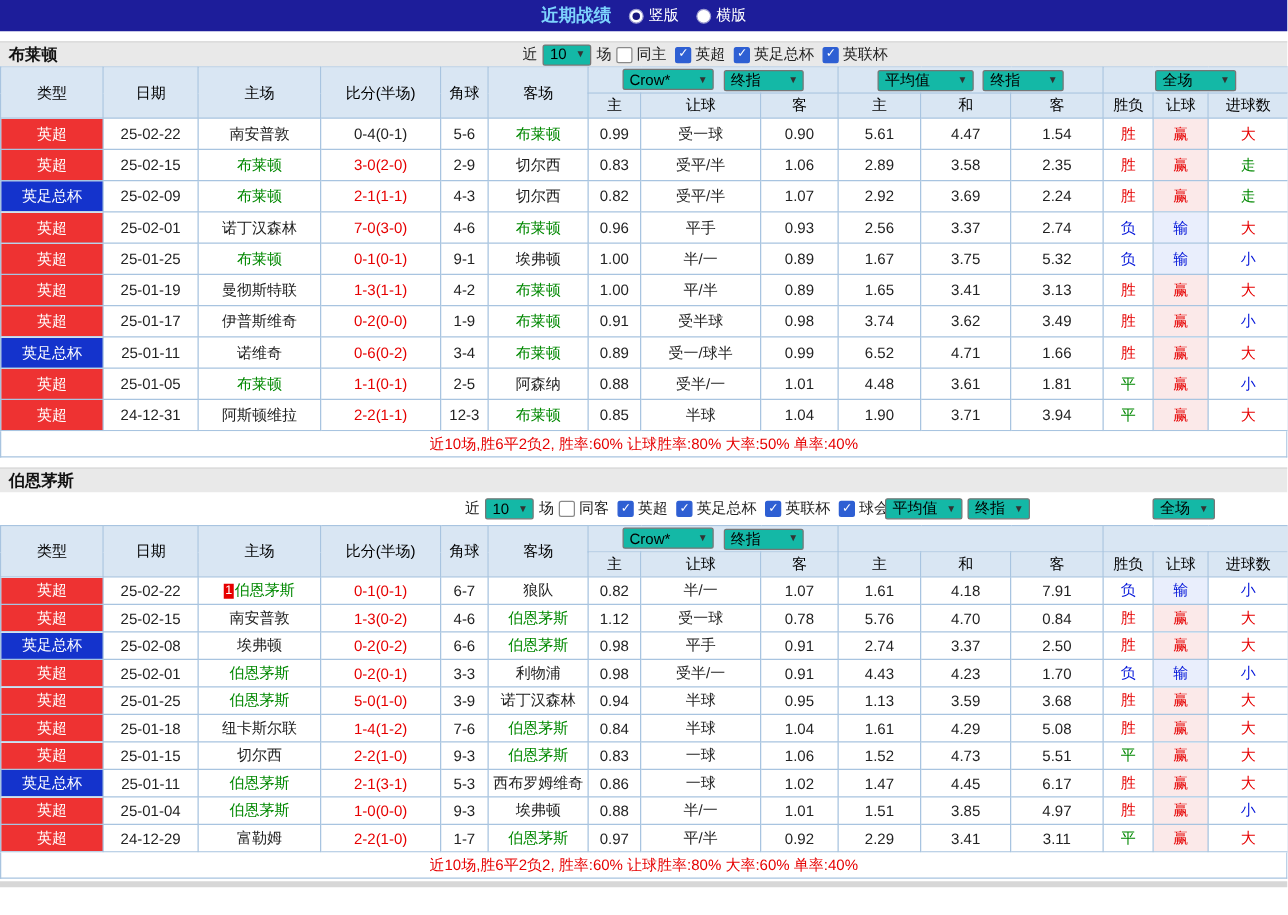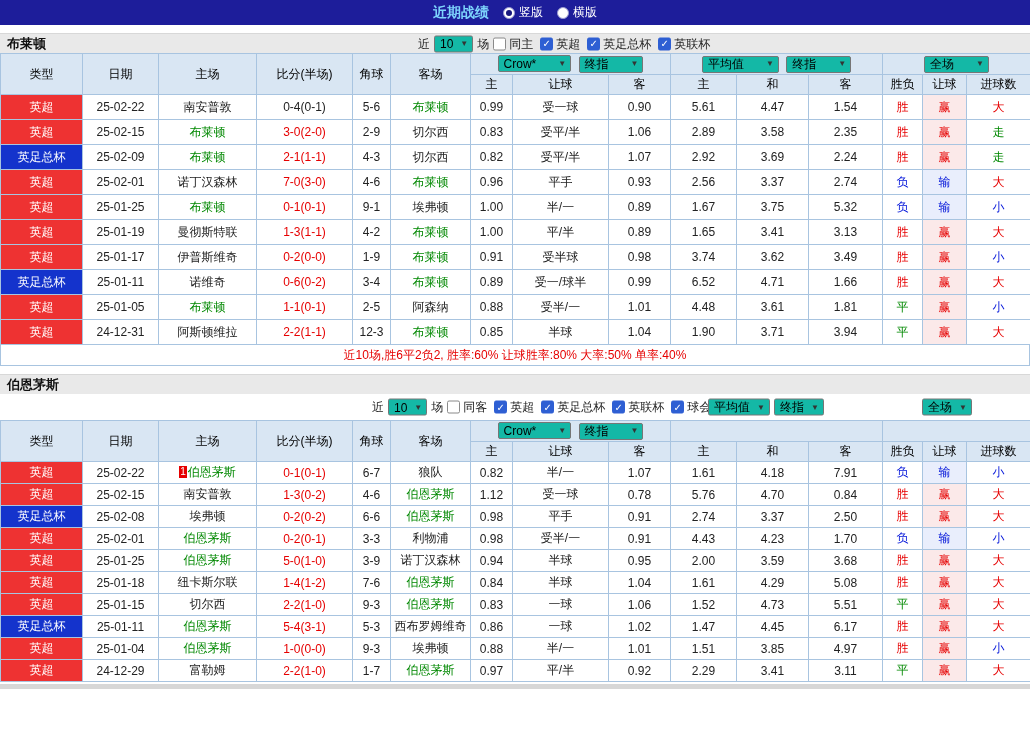--- a/index.html
+++ b/index.html
@@ -565,21 +565,21 @@
         <tr>
           <td class="type league">英超</td>
           <td>25-01-25</td>
           <td><span class="t-green">伯恩茅斯</span></td>
           <td class="t-red">5-0(1-0)</td>
           <td>3-9</td>
           <td><span>诺丁汉森林</span></td>
           <td>0.94</td>
           <td>半球</td>
           <td>0.95</td>
-          <td>2.00</td>
+          <td>1.13</td>
           <td>3.59</td>
           <td>3.68</td>
           <td class="t-red">胜</td>
           <td class="t-red bg-win">赢</td>
           <td class="t-red">大</td>
         </tr>
         <tr>
           <td class="type league">英超</td>
           <td>25-01-18</td>
           <td><span>纽卡斯尔联</span></td>
@@ -610,21 +610,21 @@
           <td>4.73</td>
           <td>5.51</td>
           <td class="t-green">平</td>
           <td class="t-red bg-win">赢</td>
           <td class="t-red">大</td>
         </tr>
         <tr>
           <td class="type cup">英足总杯</td>
           <td>25-01-11</td>
           <td><span class="t-green">伯恩茅斯</span></td>
-          <td class="t-red">5-4(3-1)</td>
+          <td class="t-red">2-1(3-1)</td>
           <td>5-3</td>
           <td><span>西布罗姆维奇</span></td>
           <td>0.86</td>
           <td>一球</td>
           <td>1.02</td>
           <td>1.47</td>
           <td>4.45</td>
           <td>6.17</td>
           <td class="t-red">胜</td>
           <td class="t-red bg-win">赢</td>
@@ -659,15 +659,16 @@
           <td>0.92</td>
           <td>2.29</td>
           <td>3.41</td>
           <td>3.11</td>
           <td class="t-green">平</td>
           <td class="t-red bg-win">赢</td>
           <td class="t-red">大</td>
         </tr>
       </tbody>
   </table>
+  <div class="summary">近10场,胜6平2负2, 胜率:60% 让球胜率:80% 大率:60% 单率:40%</div>
 </div>
 
 <div class="bottom-strip"></div>
 
 </body></html>

